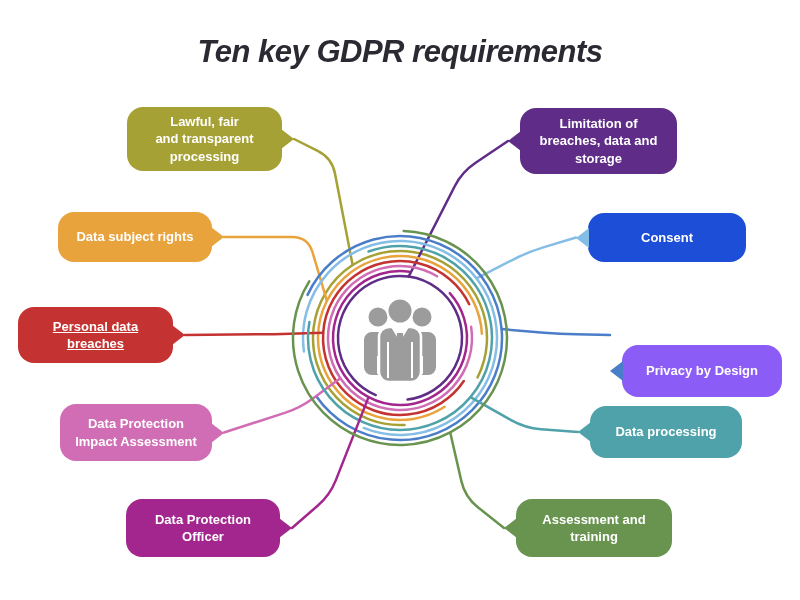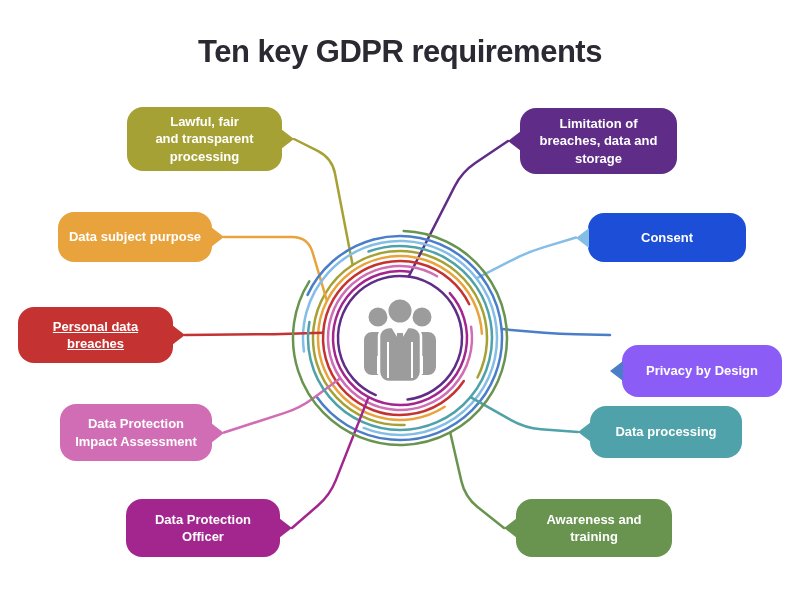--- a/index.html
+++ b/index.html
@@ -14,21 +14,21 @@
   .tail{position:absolute;width:0;height:0;top:50%;transform:translateY(-50%);}
   .tail-right{right:-12px;border-top:10px solid transparent;border-bottom:10px solid transparent;
     border-left-width:13px;border-left-style:solid;}
   .tail-left{left:-12px;border-top:10px solid transparent;border-bottom:10px solid transparent;
     border-right-width:13px;border-right-style:solid;}
 </style>
 </head>
 <body>
 
 <div class="canvas" style="background: rgb(255, 255, 255);">
-  <h1 class="page-title" style="color: rgb(43, 42, 51);">Ten key GDPR requirements</h1>
+  <h1 class="page-title" style="color: rgb(43, 42, 51); font-style: italic;">Ten key GDPR requirements</h1>
 
   <svg id="diagram" width="800" height="600" viewBox="0 0 800 600">
     <g id="lines-layer" fill="none" stroke-linecap="round">
         <path d="M 404.55322819313614 424.8807695236479 A 87 87 0 1 1 477.517567604388 377.4971734773406" stroke="#a6a135" stroke-width="2.5"></path>
         <path d="M 294 139 L 317.68916494400133 150.84458247200067 Q 332 158 335.02617596434794 173.7112144353262 L 352.61640395369267 265.0356605887481" stroke="#a6a135" stroke-width="2.5"></path>
         <path d="M 375.774670033665 395.07130091405133 A 62 62 0 1 1 407.5558992911192 399.537861401762" stroke="#5f2c87" stroke-width="2.5"></path>
         <path d="M 508 141 L 475.2682628414585 163.05834460684315 Q 462 172 454.7282370819805 186.2520687643625 L 408.62873225952404 276.6033797380226" stroke="#5f2c87" stroke-width="2.5"></path>
         <path d="M 444.66040087123224 406.77098657152476 A 82 82 0 1 1 481.8876218498751 333.70845158807856" stroke="#e8a33d" stroke-width="2.5"></path>
         <path d="M 224 237 L 292 237 Q 308 237 312.5546603466697 252.33802689808812 L 326.9374650165538 300.7727790213572" stroke="#e8a33d" stroke-width="2.5"></path>
         <path d="M 303.9439973320677 351.49979079312635 A 97 97 0 1 1 363.66316043865663 427.9368338929784" stroke="#84bde6" stroke-width="2.5"></path>
@@ -71,21 +71,21 @@
 
     <div class="label-box" style="left: 520px; top: 108px; width: 157px; height: 66px; background: rgb(95, 44, 135);">
       <span class="tail tail-left" style="border-right-color: rgb(95, 44, 135);"></span>
       <span class="label-text">Limitation of
 breaches, data and
 storage</span>
     </div>
 
     <div class="label-box" style="left: 58px; top: 212px; width: 154px; height: 50px; background: rgb(232, 163, 61);">
       <span class="tail tail-right" style="border-left-color: rgb(232, 163, 61);"></span>
-      <span class="label-text">Data subject purpose</span>
+      <span class="label-text">Data subject rights</span>
     </div>
 
     <div class="label-box" style="left: 588px; top: 213px; width: 158px; height: 49px; background: #1d4ed8;">
       <span class="tail tail-left" style="border-right-color: rgb(132, 189, 230);"></span>
       <span class="label-text">Consent</span>
     </div>
 
     <div class="label-box" style="left: 18px; top: 307px; width: 155px; height: 56px; background: rgb(196, 51, 49); text-decoration: underline;">
       <span class="tail tail-right" style="border-left-color: rgb(196, 51, 49);"></span>
       <span class="label-text">Personal data
@@ -109,16 +109,16 @@
     </div>
 
     <div class="label-box" style="left: 126px; top: 499px; width: 154px; height: 58px; background: rgb(162, 38, 141);">
       <span class="tail tail-right" style="border-left-color: rgb(162, 38, 141);"></span>
       <span class="label-text">Data Protection
 Officer</span>
     </div>
 
     <div class="label-box" style="left: 516px; top: 499px; width: 156px; height: 58px; background: rgb(104, 148, 79);">
       <span class="tail tail-left" style="border-right-color: rgb(104, 148, 79);"></span>
-      <span class="label-text">Awareness and
+      <span class="label-text">Assessment and
 training</span>
     </div>
   </div>
 
 </body></html>

